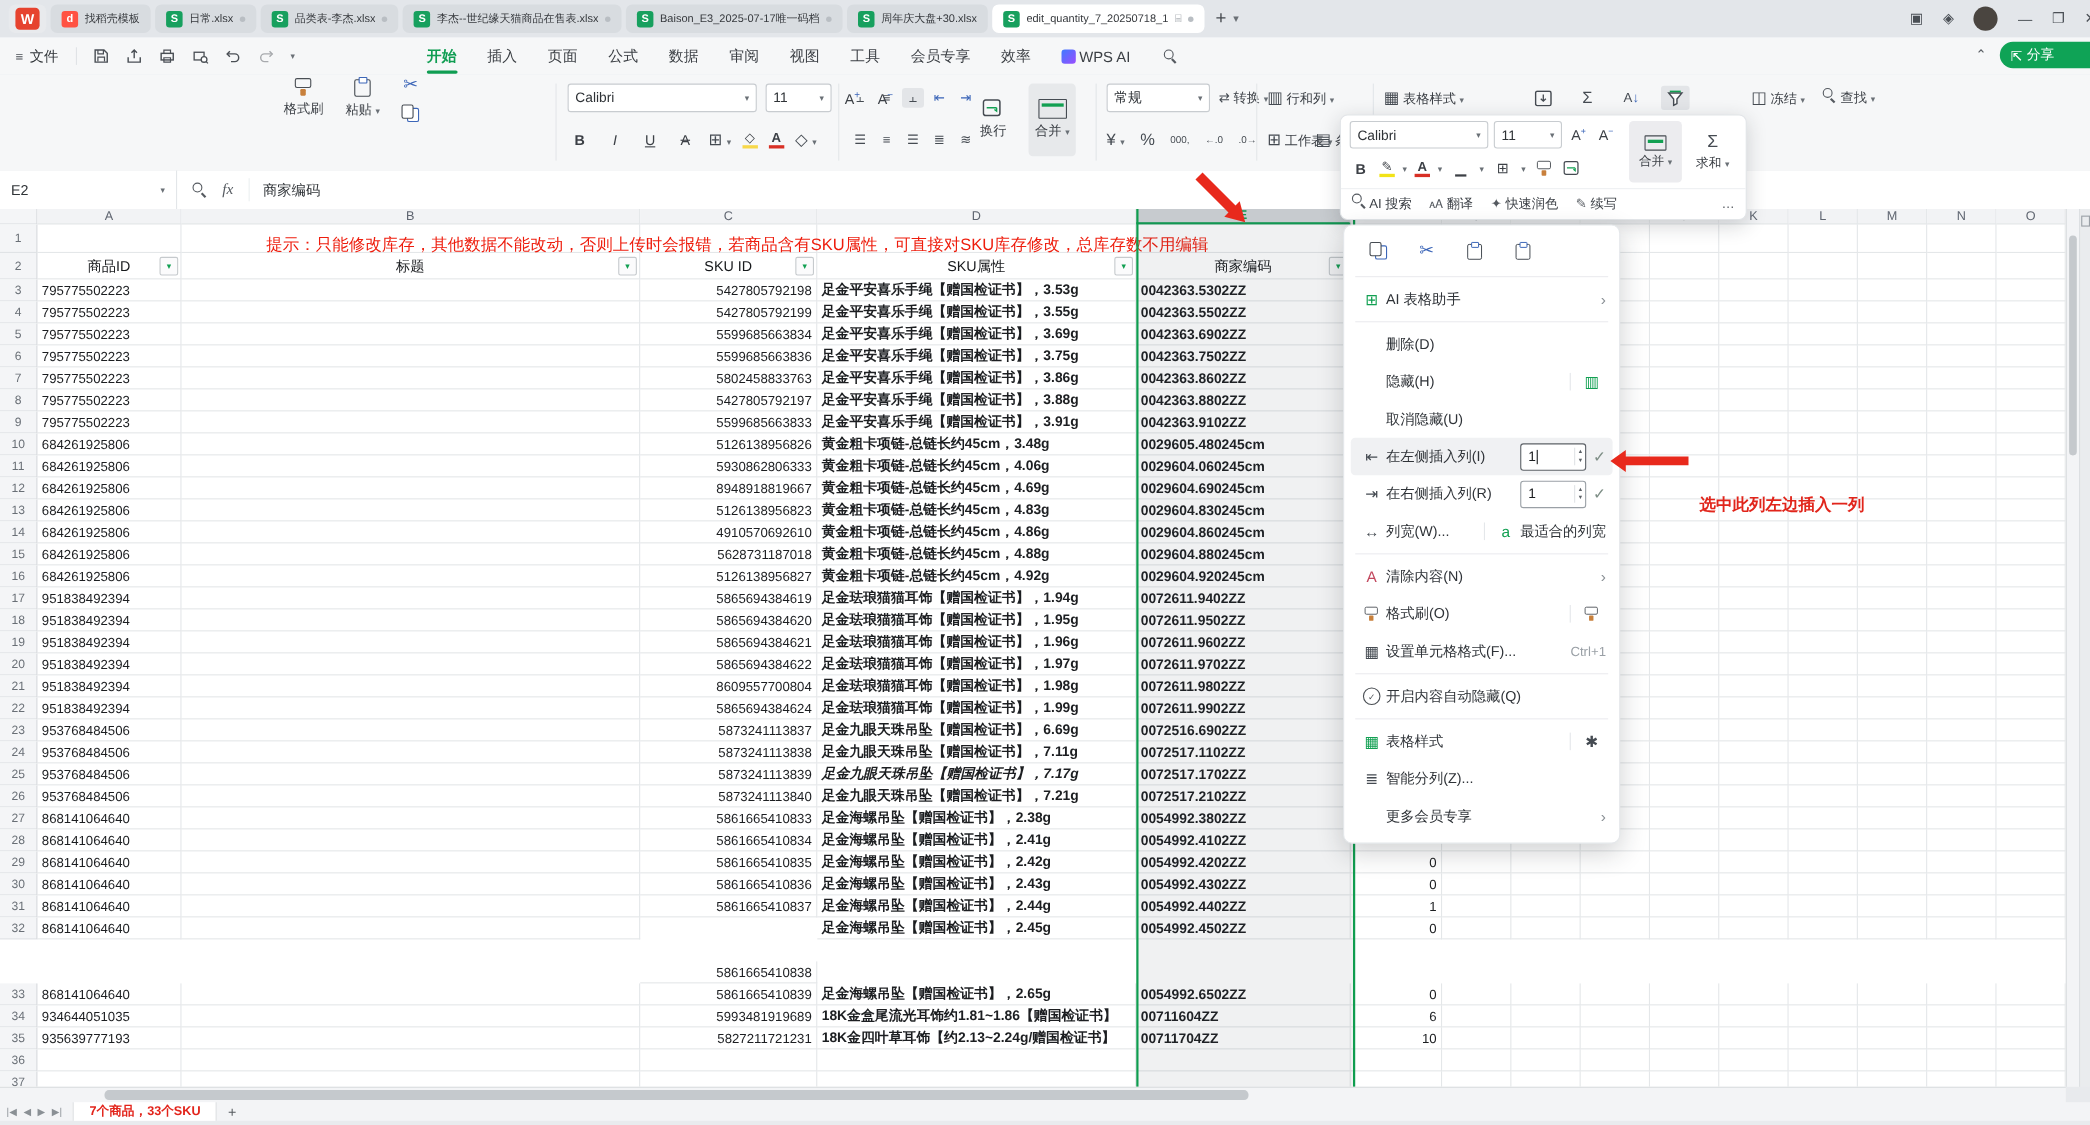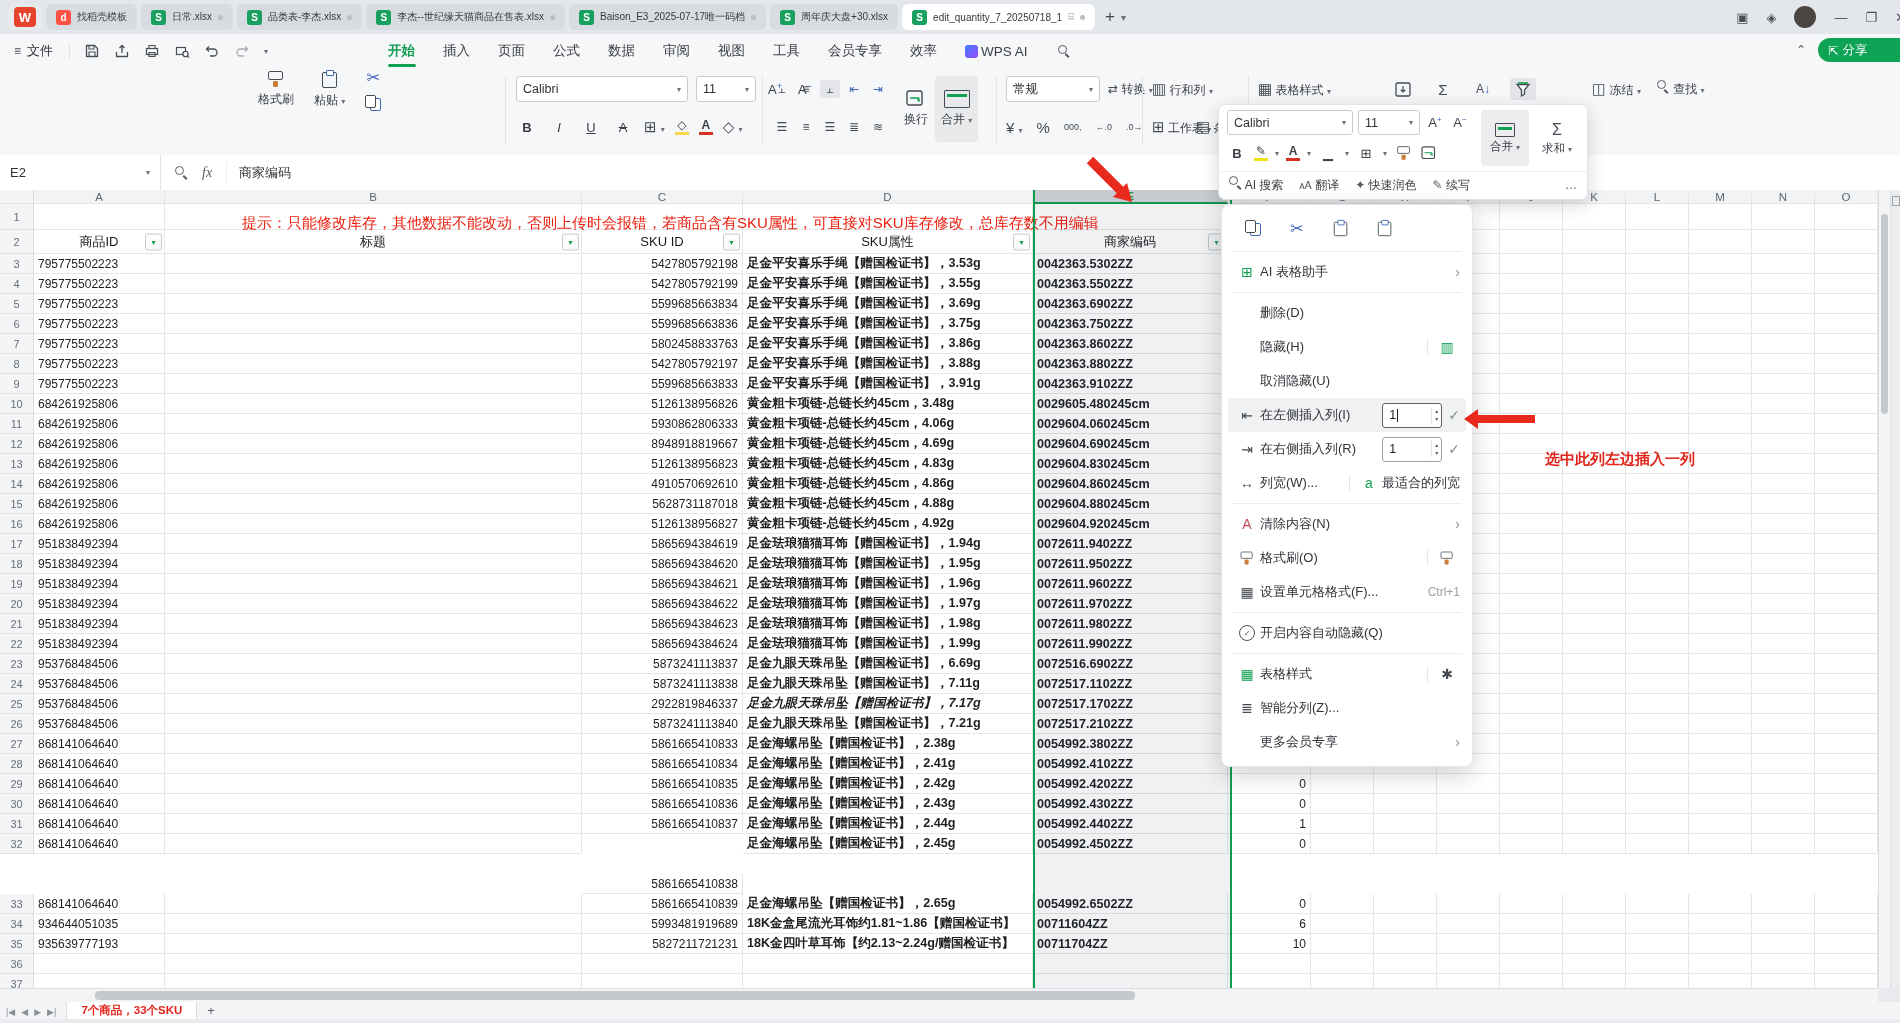--- a/index.html
+++ b/index.html
@@ -309,21 +309,21 @@
         <span class="alico" style="color:#3c66b8;">⇥</span>
       </div>
       <div class="rrow" style="gap:4px;">
         <span class="alico">☰</span>
         <span class="alico">≡</span>
         <span class="alico">☰</span>
         <span class="alico">≣</span>
         <span class="alico">≋</span>
       </div>
     </div>
-    <div class="bigbtn" style="position:absolute;left:885px;top:8px;height:62px;margin-left:13px;">
+    <div class="bigbtn" style="position:absolute;left:885px;top:8px;height:62px;">
       <svg width="20" height="18" viewBox="0 0 20 18">
           <rect x="1" y="1" width="15" height="14" rx="2" fill="none" stroke="#454b52" stroke-width="1.4"></rect>
           <path d="M4 8h9M13 8v3l-2-1.5" stroke="#12a052" stroke-width="1.3" fill="none"></path>
         </svg>
       <span class="lbl12">换行</span>
     </div>
     <div class="bigbtn hl" style="position:absolute;left:935px;top:8px;height:62px;">
       <span class="mergeic" style="width:24px;height:16px;"></span>
       <span class="lbl12"><span>合并</span> <span class="dd">▾</span></span>
     </div>
@@ -781,21 +781,21 @@
           <div class="gcell" style="flex: 0 0 63px; height: 20px;"></div>
           <div class="gcell" style="flex: 0 0 63px; height: 20px;"></div>
           <div class="gcell" style="flex: 0 0 63px; height: 20px;"></div>
           <div class="gcell" style="flex: 0 0 63px; height: 20px;"></div>
           <div class="gcell" style="flex: 0 0 63px; height: 20px;"></div>
         </div>
         <div class="grow">
           <div class="gut" style="height: 20px;">21</div>
           <div class="gcell" style="flex: 0 0 131px; height: 20px;">951838492394</div>
           <div class="gcell" style="flex: 0 0 417px; height: 20px;"></div>
-          <div class="gcell t-r" style="flex: 0 0 161px; height: 20px;">5865694384623</div>
+          <div class="gcell t-r" style="flex: 0 0 161px; height: 20px;">8609557700804</div>
           <div class="gcell bold" style="flex: 0 0 290px; height: 20px;">足金珐琅猫猫耳饰【赠国检证书】，1.98g</div>
           <div class="gcell bold" style="flex: 0 0 195px; height: 20px;">0072611.9802ZZ</div>
           <div class="gcell t-r" style="flex: 0 0 83px; height: 20px;"></div>
           <div class="gcell" style="flex: 0 0 63px; height: 20px;"></div>
           <div class="gcell" style="flex: 0 0 63px; height: 20px;"></div>
           <div class="gcell" style="flex: 0 0 63px; height: 20px;"></div>
           <div class="gcell" style="flex: 0 0 63px; height: 20px;"></div>
           <div class="gcell" style="flex: 0 0 63px; height: 20px;"></div>
           <div class="gcell" style="flex: 0 0 63px; height: 20px;"></div>
           <div class="gcell" style="flex: 0 0 63px; height: 20px;"></div>
@@ -853,21 +853,21 @@
           <div class="gcell" style="flex: 0 0 63px; height: 20px;"></div>
           <div class="gcell" style="flex: 0 0 63px; height: 20px;"></div>
           <div class="gcell" style="flex: 0 0 63px; height: 20px;"></div>
           <div class="gcell" style="flex: 0 0 63px; height: 20px;"></div>
           <div class="gcell" style="flex: 0 0 63px; height: 20px;"></div>
         </div>
         <div class="grow">
           <div class="gut" style="height: 20px;">25</div>
           <div class="gcell" style="flex: 0 0 131px; height: 20px;">953768484506</div>
           <div class="gcell" style="flex: 0 0 417px; height: 20px;"></div>
-          <div class="gcell t-r" style="flex: 0 0 161px; height: 20px;">2922819846337</div>
+          <div class="gcell t-r" style="flex: 0 0 161px; height: 20px;">5873241113839</div>
           <div class="gcell bold" style="flex: 0 0 290px; height: 20px; font-style: italic;">足金九眼天珠吊坠【赠国检证书】，7.17g</div>
           <div class="gcell bold" style="flex: 0 0 195px; height: 20px;">0072517.1702ZZ</div>
           <div class="gcell t-r" style="flex: 0 0 83px; height: 20px;"></div>
           <div class="gcell" style="flex: 0 0 63px; height: 20px;"></div>
           <div class="gcell" style="flex: 0 0 63px; height: 20px;"></div>
           <div class="gcell" style="flex: 0 0 63px; height: 20px;"></div>
           <div class="gcell" style="flex: 0 0 63px; height: 20px;"></div>
           <div class="gcell" style="flex: 0 0 63px; height: 20px;"></div>
           <div class="gcell" style="flex: 0 0 63px; height: 20px;"></div>
           <div class="gcell" style="flex: 0 0 63px; height: 20px;"></div>

